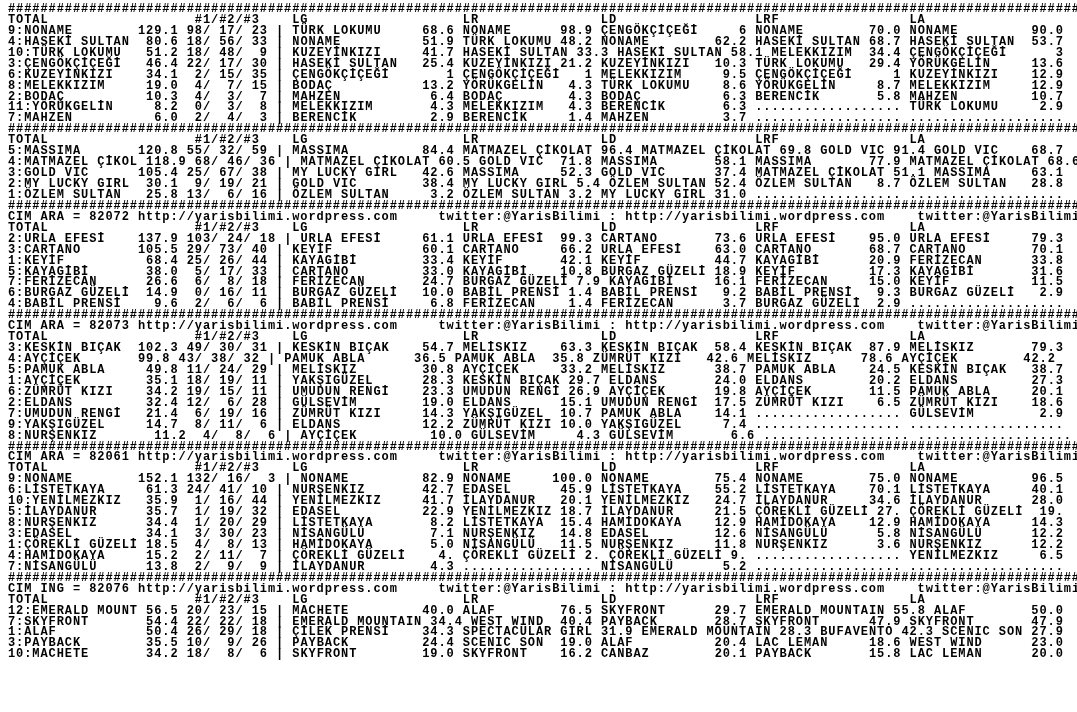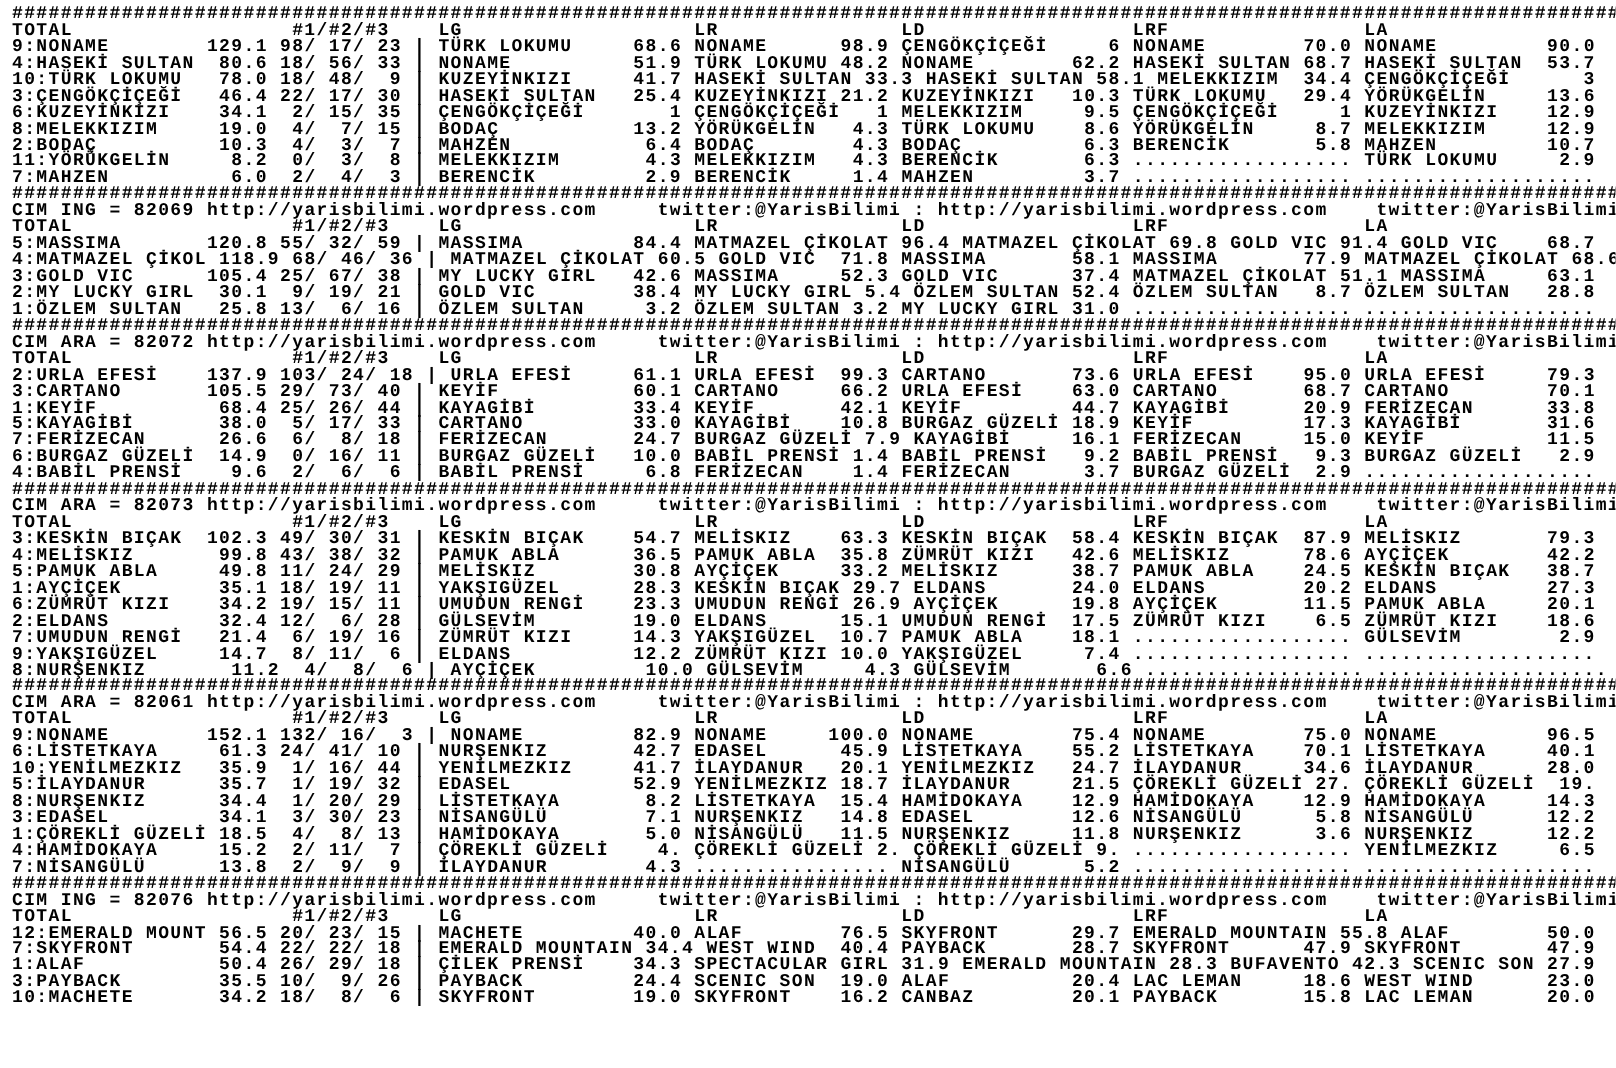--- a/index.html
+++ b/index.html
@@ -22,64 +22,63 @@
 </style>
 </head>
 <body>
 
 <main>
   <div id="report">
       <div class="ln">####################################################################################################################################</div>
       <div class="ln"><span>TOTAL</span><span>                  #1/#2/#3</span><span>    LG</span><span>                   LR</span><span>               LD</span><span>                 LRF</span><span>                LA</span></div>
       <div class="ln"><span>9:NONAME</span><span>        129.1</span><span> 98/ 17/ 23</span><span> |</span><span> TÜRK LOKUMU</span><span>     68.6</span><span> NONAME</span><span>      98.9</span><span> ÇENGÖKÇİÇEĞİ</span><span>     6</span><span> NONAME</span><span>        70.0</span><span> NONAME</span><span>         90.0</span></div>
       <div class="ln"><span>4:HASEKİ SULTAN</span><span>  80.6</span><span> 18/ 56/ 33</span><span> |</span><span> NONAME</span><span>          51.9</span><span> TÜRK LOKUMU</span><span> 48.2</span><span> NONAME</span><span>        62.2</span><span> HASEKİ SULTAN</span><span> 68.7</span><span> HASEKİ SULTAN</span><span>  53.7</span></div>
-      <div class="ln"><span>10:TÜRK LOKUMU</span><span>   78.0</span><span> 18/ 48/  9</span><span> |</span><span> KUZEYİNKIZI</span><span>     41.7</span><span> HASEKİ SULTAN</span><span> 33.3</span><span> HASEKİ SULTAN</span><span> 58.1</span><span> MELEKKIZIM</span><span>  34.4</span><span> ÇENGÖKÇİÇEĞİ</span><span>      3</span></div>
+      <div class="ln"><span>10:TÜRK LOKUMU</span><span>   51.2</span><span> 18/ 48/  9</span><span> |</span><span> KUZEYİNKIZI</span><span>     41.7</span><span> HASEKİ SULTAN</span><span> 33.3</span><span> HASEKİ SULTAN</span><span> 58.1</span><span> MELEKKIZIM</span><span>  34.4</span><span> ÇENGÖKÇİÇEĞİ</span><span>      3</span></div>
       <div class="ln"><span>3:ÇENGÖKÇİÇEĞİ</span><span>   46.4</span><span> 22/ 17/ 30</span><span> |</span><span> HASEKİ SULTAN</span><span>   25.4</span><span> KUZEYİNKIZI</span><span> 21.2</span><span> KUZEYİNKIZI</span><span>   10.3</span><span> TÜRK LOKUMU</span><span>   29.4</span><span> YÖRÜKGELİN</span><span>     13.6</span></div>
       <div class="ln"><span>6:KUZEYİNKIZI</span><span>    34.1</span><span>  2/ 15/ 35</span><span> |</span><span> ÇENGÖKÇİÇEĞİ</span><span>       1</span><span> ÇENGÖKÇİÇEĞİ</span><span>   1</span><span> MELEKKIZIM</span><span>     9.5</span><span> ÇENGÖKÇİÇEĞİ</span><span>     1</span><span> KUZEYİNKIZI</span><span>    12.9</span></div>
       <div class="ln"><span>8:MELEKKIZIM</span><span>     19.0</span><span>  4/  7/ 15</span><span> |</span><span> BODAÇ</span><span>           13.2</span><span> YÖRÜKGELİN</span><span>   4.3</span><span> TÜRK LOKUMU</span><span>    8.6</span><span> YÖRÜKGELİN</span><span>     8.7</span><span> MELEKKIZIM</span><span>     12.9</span></div>
       <div class="ln"><span>2:BODAÇ</span><span>          10.3</span><span>  4/  3/  7</span><span> |</span><span> MAHZEN</span><span>           6.4</span><span> BODAÇ</span><span>        4.3</span><span> BODAÇ</span><span>          6.3</span><span> BERENCİK</span><span>       5.8</span><span> MAHZEN</span><span>         10.7</span></div>
       <div class="ln"><span>11:YÖRÜKGELİN</span><span>     8.2</span><span>  0/  3/  8</span><span> |</span><span> MELEKKIZIM</span><span>       4.3</span><span> MELEKKIZIM</span><span>   4.3</span><span> BERENCİK</span><span>       6.3</span><span> ..................</span><span> TÜRK LOKUMU</span><span>     2.9</span></div>
       <div class="ln"><span>7:MAHZEN</span><span>          6.0</span><span>  2/  4/  3</span><span> |</span><span> BERENCİK</span><span>         2.9</span><span> BERENCİK</span><span>     1.4</span><span> MAHZEN</span><span>         3.7</span><span> ..................</span><span> ...................</span></div>
       <div class="ln">####################################################################################################################################</div>
-      <div class="ln"><span>CIM ING = 82069</span><span> http://yarisbilimi.wordpress.com</span><span>     twitter:@YarisBilimi</span><span> :</span><span> http://yarisbilimi.wordpress.com</span><span>    twitter:@YarisBilimi</span></div>
       <div class="ln"><span>TOTAL</span><span>                  #1/#2/#3</span><span>    LG</span><span>                   LR</span><span>               LD</span><span>                 LRF</span><span>                LA</span></div>
       <div class="ln"><span>5:MASSIMA</span><span>       120.8</span><span> 55/ 32/ 59</span><span> |</span><span> MASSIMA</span><span>         84.4</span><span> MATMAZEL ÇİKOLAT</span><span> 96.4</span><span> MATMAZEL ÇİKOLAT</span><span> 69.8</span><span> GOLD VIC</span><span> 91.4</span><span> GOLD VIC</span><span>    68.7</span></div>
       <div class="ln"><span>4:MATMAZEL ÇİKOL</span><span> 118.9</span><span> 68/ 46/ 36</span><span> |</span><span> MATMAZEL ÇİKOLAT</span><span> 60.5</span><span> GOLD VIC</span><span>  71.8</span><span> MASSIMA</span><span>       58.1</span><span> MASSIMA</span><span>       77.9</span><span> MATMAZEL ÇİKOLAT</span><span> 68.6</span></div>
       <div class="ln"><span>3:GOLD VIC</span><span>      105.4</span><span> 25/ 67/ 38</span><span> |</span><span> MY LUCKY GIRL</span><span>   42.6</span><span> MASSIMA</span><span>     52.3</span><span> GOLD VIC</span><span>      37.4</span><span> MATMAZEL ÇİKOLAT</span><span> 51.1</span><span> MASSIMA</span><span>     63.1</span></div>
       <div class="ln"><span>2:MY LUCKY GIRL</span><span>  30.1</span><span>  9/ 19/ 21</span><span> |</span><span> GOLD VIC</span><span>        38.4</span><span> MY LUCKY GIRL</span><span> 5.4</span><span> ÖZLEM SULTAN</span><span> 52.4</span><span> ÖZLEM SULTAN</span><span>   8.7</span><span> ÖZLEM SULTAN</span><span>   28.8</span></div>
       <div class="ln"><span>1:ÖZLEM SULTAN</span><span>   25.8</span><span> 13/  6/ 16</span><span> |</span><span> ÖZLEM SULTAN</span><span>     3.2</span><span> ÖZLEM SULTAN</span><span> 3.2</span><span> MY LUCKY GIRL</span><span> 31.0</span><span> ..................</span><span> ...................</span></div>
       <div class="ln">####################################################################################################################################</div>
       <div class="ln"><span>CIM ARA = 82072</span><span> http://yarisbilimi.wordpress.com</span><span>     twitter:@YarisBilimi</span><span> :</span><span> http://yarisbilimi.wordpress.com</span><span>    twitter:@YarisBilimi</span></div>
       <div class="ln"><span>TOTAL</span><span>                  #1/#2/#3</span><span>    LG</span><span>                   LR</span><span>               LD</span><span>                 LRF</span><span>                LA</span></div>
       <div class="ln"><span>2:URLA EFESİ</span><span>    137.9</span><span> 103/ 24/ 18</span><span> |</span><span> URLA EFESİ</span><span>     61.1</span><span> URLA EFESİ</span><span>  99.3</span><span> CARTANO</span><span>       73.6</span><span> URLA EFESİ</span><span>    95.0</span><span> URLA EFESİ</span><span>     79.3</span></div>
       <div class="ln"><span>3:CARTANO</span><span>       105.5</span><span> 29/ 73/ 40</span><span> |</span><span> KEYİF</span><span>           60.1</span><span> CARTANO</span><span>     66.2</span><span> URLA EFESİ</span><span>    63.0</span><span> CARTANO</span><span>       68.7</span><span> CARTANO</span><span>        70.1</span></div>
       <div class="ln"><span>1:KEYİF</span><span>          68.4</span><span> 25/ 26/ 44</span><span> |</span><span> KAYAGİBİ</span><span>        33.4</span><span> KEYİF</span><span>       42.1</span><span> KEYİF</span><span>         44.7</span><span> KAYAGİBİ</span><span>      20.9</span><span> FERİZECAN</span><span>      33.8</span></div>
       <div class="ln"><span>5:KAYAGİBİ</span><span>       38.0</span><span>  5/ 17/ 33</span><span> |</span><span> CARTANO</span><span>         33.0</span><span> KAYAGİBİ</span><span>    10.8</span><span> BURGAZ GÜZELİ</span><span> 18.9</span><span> KEYİF</span><span>         17.3</span><span> KAYAGİBİ</span><span>       31.6</span></div>
       <div class="ln"><span>7:FERİZECAN</span><span>      26.6</span><span>  6/  8/ 18</span><span> |</span><span> FERİZECAN</span><span>       24.7</span><span> BURGAZ GÜZELİ</span><span> 7.9</span><span> KAYAGİBİ</span><span>     16.1</span><span> FERİZECAN</span><span>     15.0</span><span> KEYİF</span><span>          11.5</span></div>
       <div class="ln"><span>6:BURGAZ GÜZELİ</span><span>  14.9</span><span>  0/ 16/ 11</span><span> |</span><span> BURGAZ GÜZELİ</span><span>   10.0</span><span> BABİL PRENSİ</span><span> 1.4</span><span> BABİL PRENSİ</span><span>   9.2</span><span> BABİL PRENSİ</span><span>   9.3</span><span> BURGAZ GÜZELİ</span><span>   2.9</span></div>
       <div class="ln"><span>4:BABİL PRENSİ</span><span>    9.6</span><span>  2/  6/  6</span><span> |</span><span> BABİL PRENSİ</span><span>     6.8</span><span> FERİZECAN</span><span>    1.4</span><span> FERİZECAN</span><span>      3.7</span><span> BURGAZ GÜZELİ</span><span>  2.9</span><span> ...................</span></div>
       <div class="ln">####################################################################################################################################</div>
       <div class="ln"><span>CIM ARA = 82073</span><span> http://yarisbilimi.wordpress.com</span><span>     twitter:@YarisBilimi</span><span> :</span><span> http://yarisbilimi.wordpress.com</span><span>    twitter:@YarisBilimi</span></div>
       <div class="ln"><span>TOTAL</span><span>                  #1/#2/#3</span><span>    LG</span><span>                   LR</span><span>               LD</span><span>                 LRF</span><span>                LA</span></div>
       <div class="ln"><span>3:KESKİN BIÇAK</span><span>  102.3</span><span> 49/ 30/ 31</span><span> |</span><span> KESKİN BIÇAK</span><span>    54.7</span><span> MELİSKIZ</span><span>    63.3</span><span> KESKİN BIÇAK</span><span>  58.4</span><span> KESKİN BIÇAK</span><span>  87.9</span><span> MELİSKIZ</span><span>       79.3</span></div>
-      <div class="ln"><span>4:MELİSKIZ</span><span>       99.8</span><span> 43/ 38/ 32</span><span> |</span><span> PAMUK ABLA</span><span>      36.5</span><span> PAMUK ABLA</span><span>  35.8</span><span> ZÜMRÜT KIZI</span><span>   42.6</span><span> MELİSKIZ</span><span>      78.6</span><span> AYÇİÇEK</span><span>        42.2</span></div>
+      <div class="ln"><span>4:AYÇİÇEK</span><span>       99.8</span><span> 43/ 38/ 32</span><span> |</span><span> PAMUK ABLA</span><span>      36.5</span><span> PAMUK ABLA</span><span>  35.8</span><span> ZÜMRÜT KIZI</span><span>   42.6</span><span> MELİSKIZ</span><span>      78.6</span><span> AYÇİÇEK</span><span>        42.2</span></div>
       <div class="ln"><span>5:PAMUK ABLA</span><span>     49.8</span><span> 11/ 24/ 29</span><span> |</span><span> MELİSKIZ</span><span>        30.8</span><span> AYÇİÇEK</span><span>     33.2</span><span> MELİSKIZ</span><span>      38.7</span><span> PAMUK ABLA</span><span>    24.5</span><span> KESKİN BIÇAK</span><span>   38.7</span></div>
       <div class="ln"><span>1:AYÇİÇEK</span><span>        35.1</span><span> 18/ 19/ 11</span><span> |</span><span> YAKŞIGÜZEL</span><span>      28.3</span><span> KESKİN BIÇAK</span><span> 29.7</span><span> ELDANS</span><span>       24.0</span><span> ELDANS</span><span>        20.2</span><span> ELDANS</span><span>         27.3</span></div>
       <div class="ln"><span>6:ZÜMRÜT KIZI</span><span>    34.2</span><span> 19/ 15/ 11</span><span> |</span><span> UMUDUN RENGİ</span><span>    23.3</span><span> UMUDUN RENGİ</span><span> 26.9</span><span> AYÇİÇEK</span><span>      19.8</span><span> AYÇİÇEK</span><span>       11.5</span><span> PAMUK ABLA</span><span>     20.1</span></div>
       <div class="ln"><span>2:ELDANS</span><span>         32.4</span><span> 12/  6/ 28</span><span> |</span><span> GÜLSEVİM</span><span>        19.0</span><span> ELDANS</span><span>      15.1</span><span> UMUDUN RENGİ</span><span>  17.5</span><span> ZÜMRÜT KIZI</span><span>    6.5</span><span> ZÜMRÜT KIZI</span><span>    18.6</span></div>
-      <div class="ln"><span>7:UMUDUN RENGİ</span><span>   21.4</span><span>  6/ 19/ 16</span><span> |</span><span> ZÜMRÜT KIZI</span><span>     14.3</span><span> YAKŞIGÜZEL</span><span>  10.7</span><span> PAMUK ABLA</span><span>    18.1</span><span> ..................</span><span> GÜLSEVİM</span><span>        2.9</span></div>
+      <div class="ln"><span>7:UMUDUN RENGİ</span><span>   21.4</span><span>  6/ 19/ 16</span><span> |</span><span> ZÜMRÜT KIZI</span><span>     14.3</span><span> YAKŞIGÜZEL</span><span>  10.7</span><span> PAMUK ABLA</span><span>    14.1</span><span> ..................</span><span> GÜLSEVİM</span><span>        2.9</span></div>
       <div class="ln"><span>9:YAKŞIGÜZEL</span><span>     14.7</span><span>  8/ 11/  6</span><span> |</span><span> ELDANS</span><span>          12.2</span><span> ZÜMRÜT KIZI</span><span> 10.0</span><span> YAKŞIGÜZEL</span><span>     7.4</span><span> ..................</span><span> ...................</span></div>
       <div class="ln"><span>8:NURŞENKIZ</span><span>       11.2</span><span>  4/  8/  6</span><span> |</span><span> AYÇİÇEK</span><span>         10.0</span><span> GÜLSEVİM</span><span>     4.3</span><span> GÜLSEVİM</span><span>       6.6</span><span> ..................</span><span> ...................</span></div>
       <div class="ln">####################################################################################################################################</div>
       <div class="ln"><span>CIM ARA = 82061</span><span> http://yarisbilimi.wordpress.com</span><span>     twitter:@YarisBilimi</span><span> :</span><span> http://yarisbilimi.wordpress.com</span><span>    twitter:@YarisBilimi</span></div>
       <div class="ln"><span>TOTAL</span><span>                  #1/#2/#3</span><span>    LG</span><span>                   LR</span><span>               LD</span><span>                 LRF</span><span>                LA</span></div>
       <div class="ln"><span>9:NONAME</span><span>        152.1</span><span> 132/ 16/  3</span><span> |</span><span> NONAME</span><span>         82.9</span><span> NONAME</span><span>     100.0</span><span> NONAME</span><span>        75.4</span><span> NONAME</span><span>        75.0</span><span> NONAME</span><span>         96.5</span></div>
       <div class="ln"><span>6:LİSTETKAYA</span><span>     61.3</span><span> 24/ 41/ 10</span><span> |</span><span> NURŞENKIZ</span><span>       42.7</span><span> EDASEL</span><span>      45.9</span><span> LİSTETKAYA</span><span>    55.2</span><span> LİSTETKAYA</span><span>    70.1</span><span> LİSTETKAYA</span><span>     40.1</span></div>
       <div class="ln"><span>10:YENİLMEZKIZ</span><span>   35.9</span><span>  1/ 16/ 44</span><span> |</span><span> YENİLMEZKIZ</span><span>     41.7</span><span> İLAYDANUR</span><span>   20.1</span><span> YENİLMEZKIZ</span><span>   24.7</span><span> İLAYDANUR</span><span>     34.6</span><span> İLAYDANUR</span><span>      28.0</span></div>
-      <div class="ln"><span>5:İLAYDANUR</span><span>      35.7</span><span>  1/ 19/ 32</span><span> |</span><span> EDASEL</span><span>          52.9</span><span> YENİLMEZKIZ</span><span> 18.7</span><span> İLAYDANUR</span><span>     21.5</span><span> ÇÖREKLİ GÜZELİ</span><span> 27.</span><span> ÇÖREKLİ GÜZELİ</span><span>  19.</span></div>
+      <div class="ln"><span>5:İLAYDANUR</span><span>      35.7</span><span>  1/ 19/ 32</span><span> |</span><span> EDASEL</span><span>          22.9</span><span> YENİLMEZKIZ</span><span> 18.7</span><span> İLAYDANUR</span><span>     21.5</span><span> ÇÖREKLİ GÜZELİ</span><span> 27.</span><span> ÇÖREKLİ GÜZELİ</span><span>  19.</span></div>
       <div class="ln"><span>8:NURŞENKIZ</span><span>      34.4</span><span>  1/ 20/ 29</span><span> |</span><span> LİSTETKAYA</span><span>       8.2</span><span> LİSTETKAYA</span><span>  15.4</span><span> HAMİDOKAYA</span><span>    12.9</span><span> HAMİDOKAYA</span><span>    12.9</span><span> HAMİDOKAYA</span><span>     14.3</span></div>
       <div class="ln"><span>3:EDASEL</span><span>         34.1</span><span>  3/ 30/ 23</span><span> |</span><span> NİSANGÜLÜ</span><span>        7.1</span><span> NURŞENKIZ</span><span>   14.8</span><span> EDASEL</span><span>        12.6</span><span> NİSANGÜLÜ</span><span>      5.8</span><span> NİSANGÜLÜ</span><span>      12.2</span></div>
       <div class="ln"><span>1:ÇÖREKLİ GÜZELİ</span><span> 18.5</span><span>  4/  8/ 13</span><span> |</span><span> HAMİDOKAYA</span><span>       5.0</span><span> NİSANGÜLÜ</span><span>   11.5</span><span> NURŞENKIZ</span><span>     11.8</span><span> NURŞENKIZ</span><span>      3.6</span><span> NURŞENKIZ</span><span>      12.2</span></div>
       <div class="ln"><span>4:HAMİDOKAYA</span><span>     15.2</span><span>  2/ 11/  7</span><span> |</span><span> ÇÖREKLİ GÜZELİ</span><span>    4.</span><span> ÇÖREKLİ GÜZELİ</span><span> 2.</span><span> ÇÖREKLİ GÜZELİ</span><span> 9.</span><span> ..................</span><span> YENİLMEZKIZ</span><span>     6.5</span></div>
       <div class="ln"><span>7:NİSANGÜLÜ</span><span>      13.8</span><span>  2/  9/  9</span><span> |</span><span> İLAYDANUR</span><span>        4.3</span><span> ................</span><span> NİSANGÜLÜ</span><span>      5.2</span><span> ..................</span><span> ...................</span></div>
       <div class="ln">####################################################################################################################################</div>
       <div class="ln"><span>CIM ING = 82076</span><span> http://yarisbilimi.wordpress.com</span><span>     twitter:@YarisBilimi</span><span> :</span><span> http://yarisbilimi.wordpress.com</span><span>    twitter:@YarisBilimi</span></div>
       <div class="ln"><span>TOTAL</span><span>                  #1/#2/#3</span><span>    LG</span><span>                   LR</span><span>               LD</span><span>                 LRF</span><span>                LA</span></div>
       <div class="ln"><span>12:EMERALD MOUNT</span><span> 56.5</span><span> 20/ 23/ 15</span><span> |</span><span> MACHETE</span><span>         40.0</span><span> ALAF</span><span>        76.5</span><span> SKYFRONT</span><span>      29.7</span><span> EMERALD MOUNTAIN</span><span> 55.8</span><span> ALAF</span><span>        50.0</span></div>
       <div class="ln"><span>7:SKYFRONT</span><span>       54.4</span><span> 22/ 22/ 18</span><span> |</span><span> EMERALD MOUNTAIN</span><span> 34.4</span><span> WEST WIND</span><span>  40.4</span><span> PAYBACK</span><span>       28.7</span><span> SKYFRONT</span><span>      47.9</span><span> SKYFRONT</span><span>       47.9</span></div>

